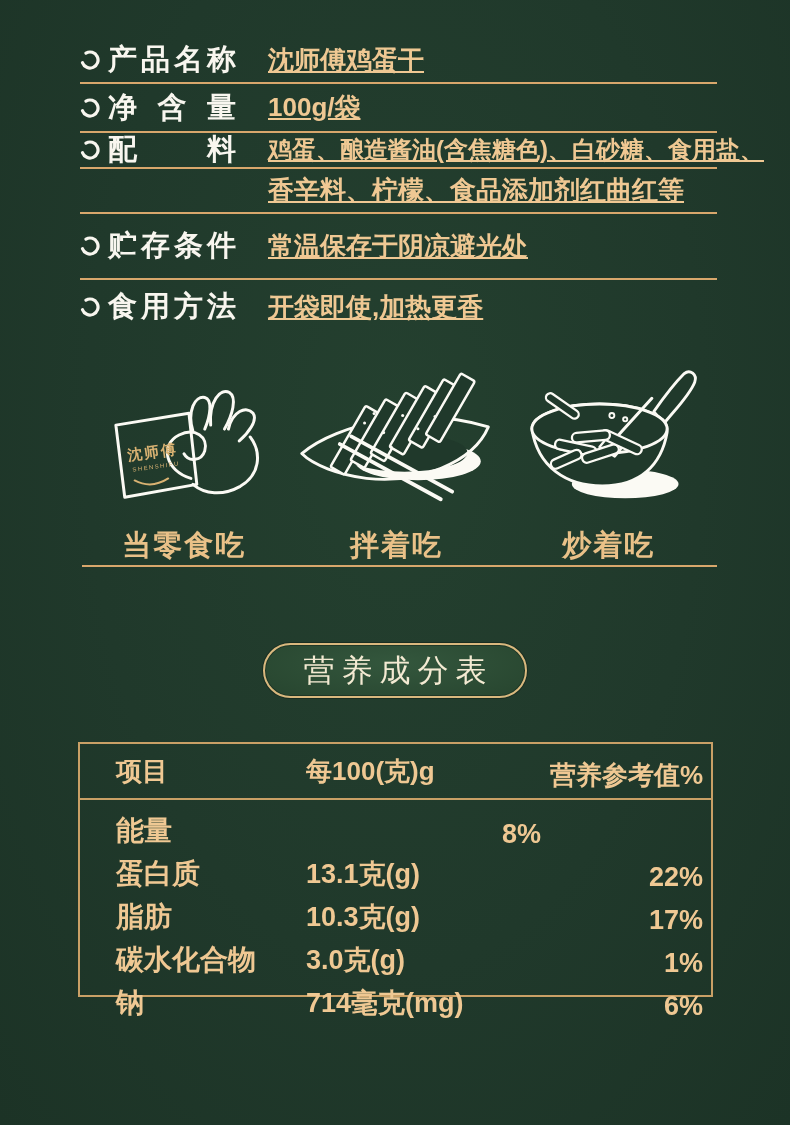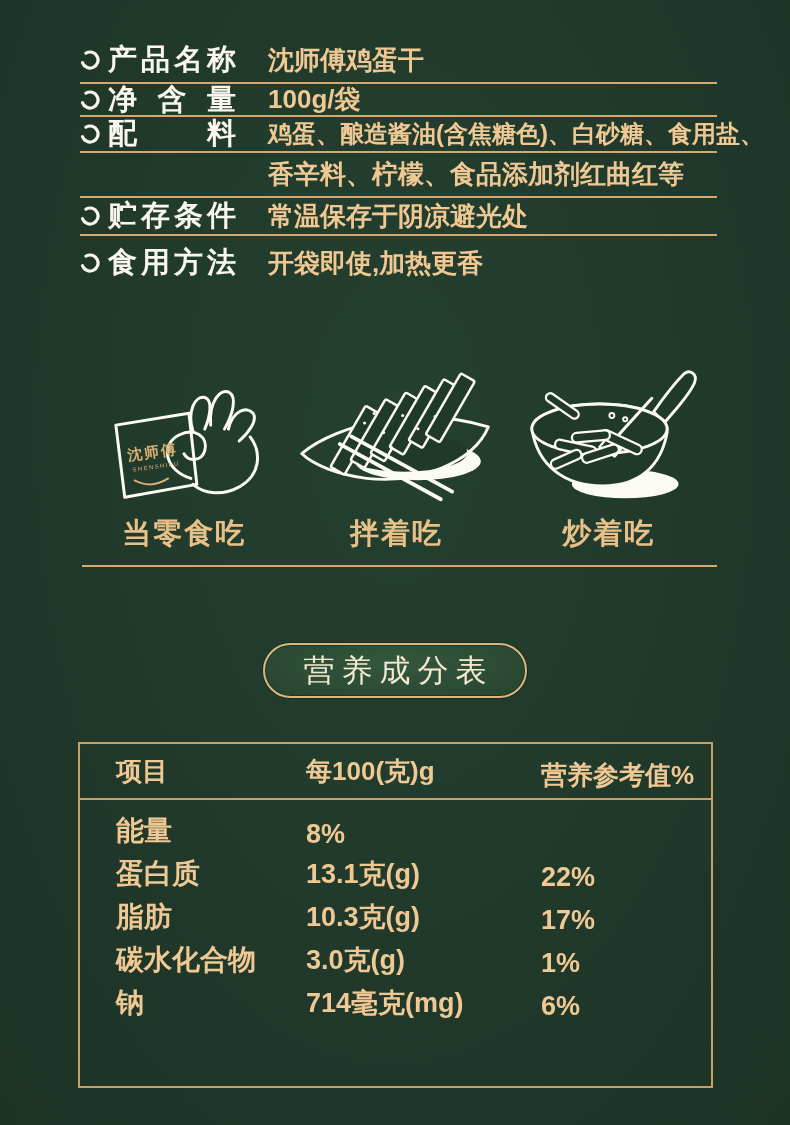--- a/index.html
+++ b/index.html
@@ -14,74 +14,74 @@
   .info-row.ruled{border-bottom:2px solid #d8a76c;}
   .row-icon{width:20px;height:20px;flex:0 0 20px;margin-right:8px;}
   .row-icon.ghost{visibility:hidden;}
   .info-label{
     display:inline-block;width:128px;flex:0 0 128px;
     color:#f8f6ef;font-size:29px;font-weight:bold;
     text-align:justify;text-align-last:justify;
   }
   .info-value{
     margin-left:32px;color:#efc893;font-size:26px;font-weight:bold;
-    white-space:nowrap;letter-spacing:0px;
+    white-space:nowrap;letter-spacing:0px;text-decoration:underline;
   }
   
   .servings{position:absolute;left:78px;top:356px;width:637px;display:flex;}
   .serving-item{flex:1 1 0;display:flex;flex-direction:column;align-items:center;}
   .serving-item svg{display:block;}
   .serving-caption{
-    margin-top:0;color:#e9c188;font-size:29px;font-weight:bold;letter-spacing:2px;
+    margin-top:12px;color:#e9c188;font-size:29px;font-weight:bold;letter-spacing:2px;
     text-align:center;
   }
   .divider{position:absolute;left:82px;top:565px;width:635px;height:2px;background:#d8a76c;}
   
   .nutrition-badge{
     position:absolute;left:263px;top:643px;width:264px;height:55px;box-sizing:border-box;
     border:2px solid #d9b87e;border-radius:29px;
     background:radial-gradient(120% 170% at 50% 35%, #34573d 0%, #27452f 55%, #203c2b 100%);
     box-shadow:0 0 0 1px rgba(20,35,25,.6), inset 0 0 0 1px rgba(20,35,25,.5);
     display:flex;align-items:center;justify-content:center;
   }
   .nutrition-badge span{
     font-family:"Liberation Serif", serif;
     color:#f3ead2;font-size:31px;letter-spacing:7px;text-indent:7px;
   }
   
   .ntable{
-    position:absolute;left:78px;top:742px;width:635px;height:346px;box-sizing:border-box;
+    position:absolute;left:78px;top:742px;width:635px;height:255px;box-sizing:border-box;
     border:2px solid #c9a066;color:#efc893;font-weight:bold;
   }
   .nrow{
     display:grid;grid-template-columns:190px 235px 1fr;align-items:center;
     padding:0 8px 0 36px;box-sizing:border-box;
   }
-  .nrow .c3{text-align:left;margin-top:8px;}
+  .nrow .c3{text-align:right;margin-top:8px;}
   .nhead{height:56px;border-bottom:2px solid #c9a066;font-size:26px;}
   .nbody{padding-top:9px;}
   .ndata{height:43px;font-size:27px;}
   .ndata .c1{font-size:28px;}
 </style>
 </head>
 <body>
 
 <div class="page">
 
   <div class="info-list">
 
     <div class="info-row ruled" style="height:46px">
       <svg class="row-icon" viewBox="0 0 20 20">
         <path d="M6 3.1 A 8 8 0 1 1 2.5 12.7" fill="none" stroke="#f8f6ef" stroke-width="3.2" stroke-linecap="round"></path>
       </svg>
       <span class="info-label">产品名称</span>
       <span class="info-value">沈师傅鸡蛋干</span>
     </div>
 
-    <div class="info-row ruled" style="height:33px">
+    <div class="info-row ruled" style="height:49px">
       <svg class="row-icon" viewBox="0 0 20 20">
         <path d="M6 3.1 A 8 8 0 1 1 2.5 12.7" fill="none" stroke="#f8f6ef" stroke-width="3.2" stroke-linecap="round"></path>
       </svg>
       <span class="info-label">净含量</span>
       <span class="info-value">100g/袋</span>
     </div>
 
     <div class="info-row ruled" style="height:36px">
       <svg class="row-icon" viewBox="0 0 20 20">
         <path d="M6 3.1 A 8 8 0 1 1 2.5 12.7" fill="none" stroke="#f8f6ef" stroke-width="3.2" stroke-linecap="round"></path>
@@ -89,21 +89,21 @@
       <span class="info-label">配料</span>
       <span class="info-value" style="font-size:24px">鸡蛋、酿造酱油(含焦糖色)、白砂糖、食用盐、</span>
     </div>
 
     <div class="info-row ruled" style="height:45px">
       <svg class="row-icon ghost" viewBox="0 0 20 20"></svg>
       <span class="info-label"></span>
       <span class="info-value">香辛料、柠檬、食品添加剂红曲红等</span>
     </div>
 
-    <div class="info-row ruled" style="height:38px">
+    <div class="info-row ruled" style="height:66px">
       <svg class="row-icon" viewBox="0 0 20 20">
         <path d="M6 3.1 A 8 8 0 1 1 2.5 12.7" fill="none" stroke="#f8f6ef" stroke-width="3.2" stroke-linecap="round"></path>
       </svg>
       <span class="info-label">贮存条件</span>
       <span class="info-value">常温保存于阴凉避光处</span>
     </div>
 
     <div class="info-row" style="height:54px">
       <svg class="row-icon" viewBox="0 0 20 20">
         <path d="M6 3.1 A 8 8 0 1 1 2.5 12.7" fill="none" stroke="#f8f6ef" stroke-width="3.2" stroke-linecap="round"></path>

